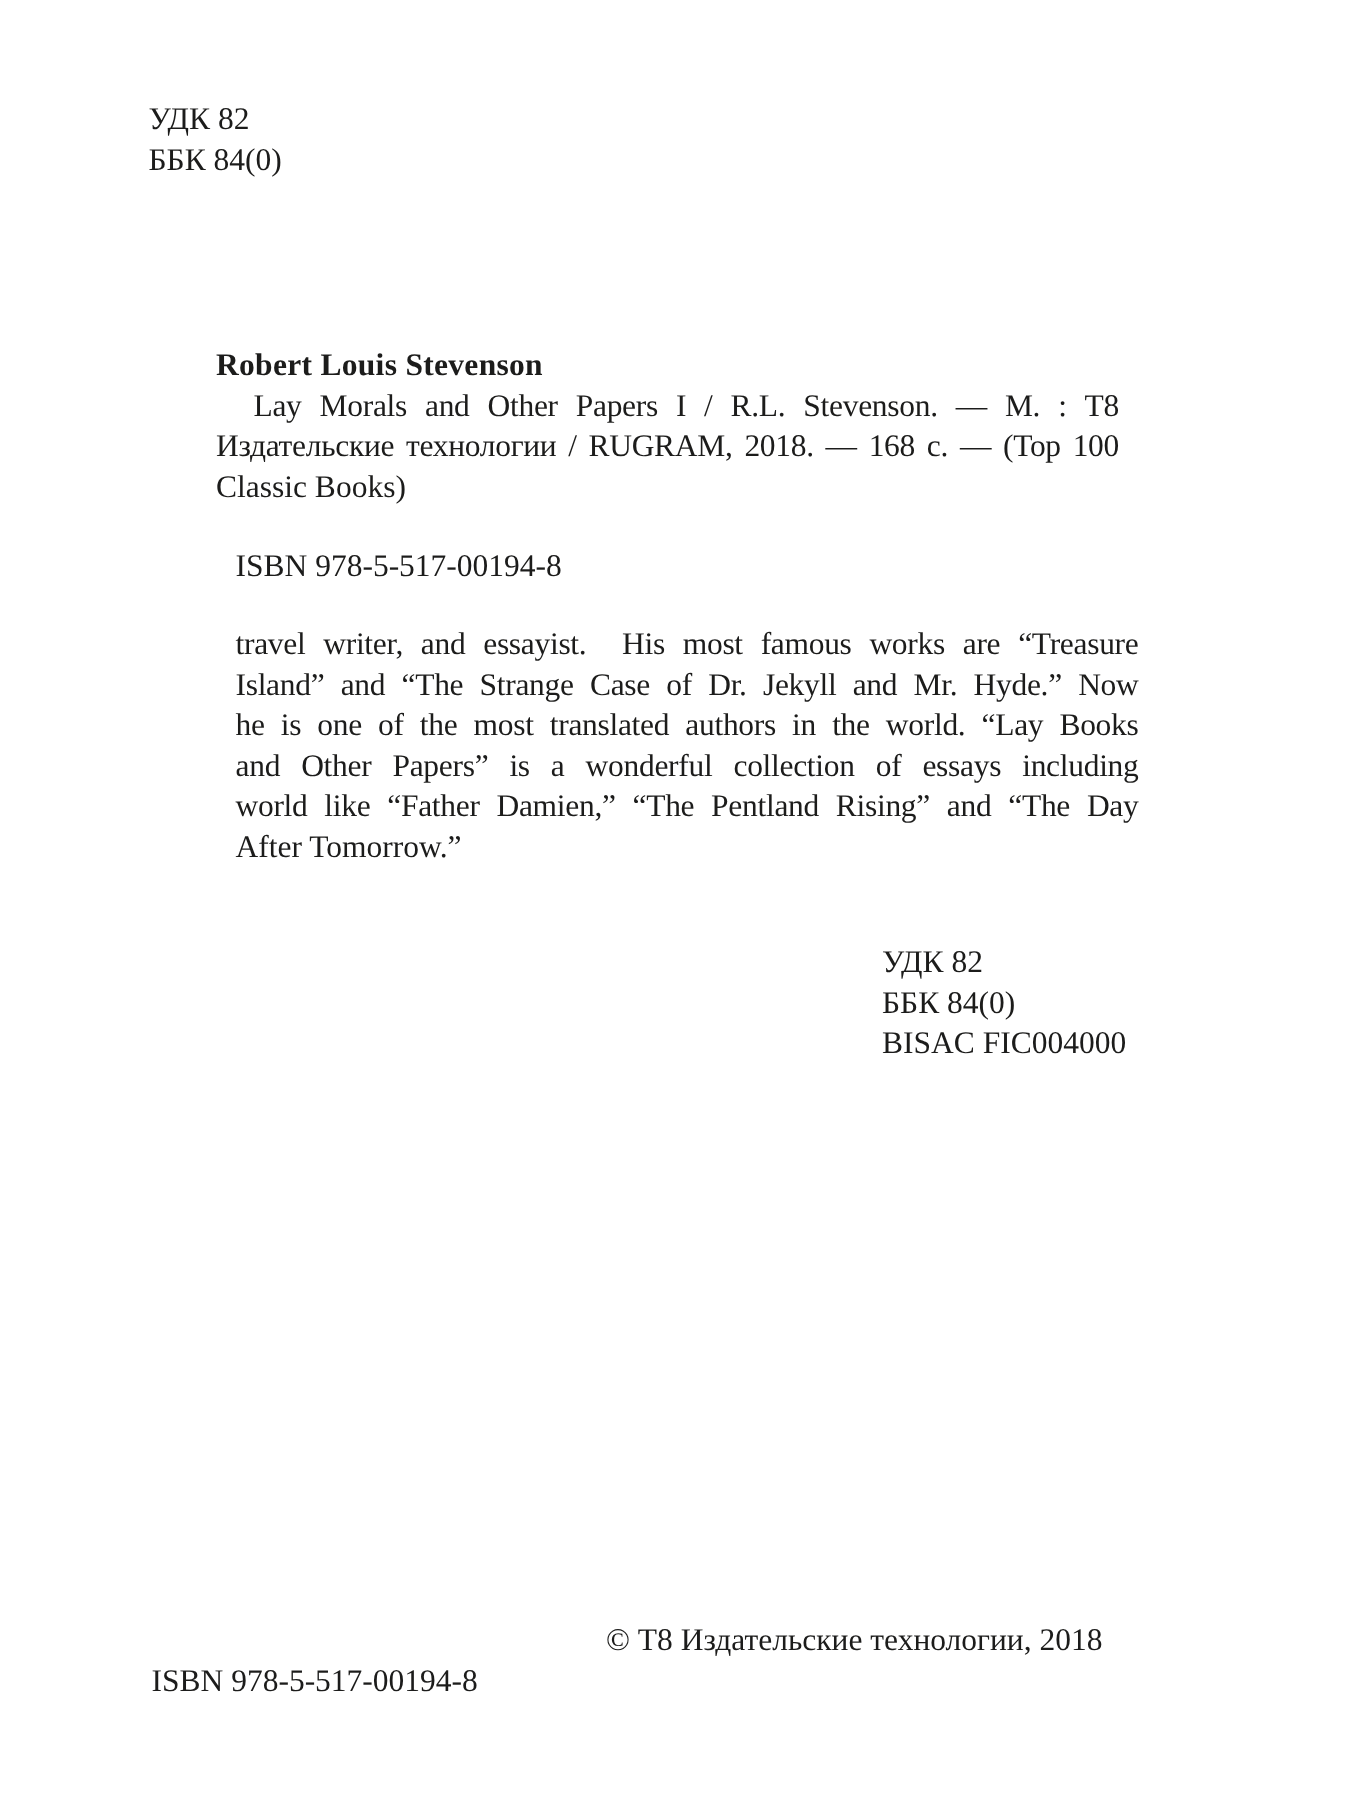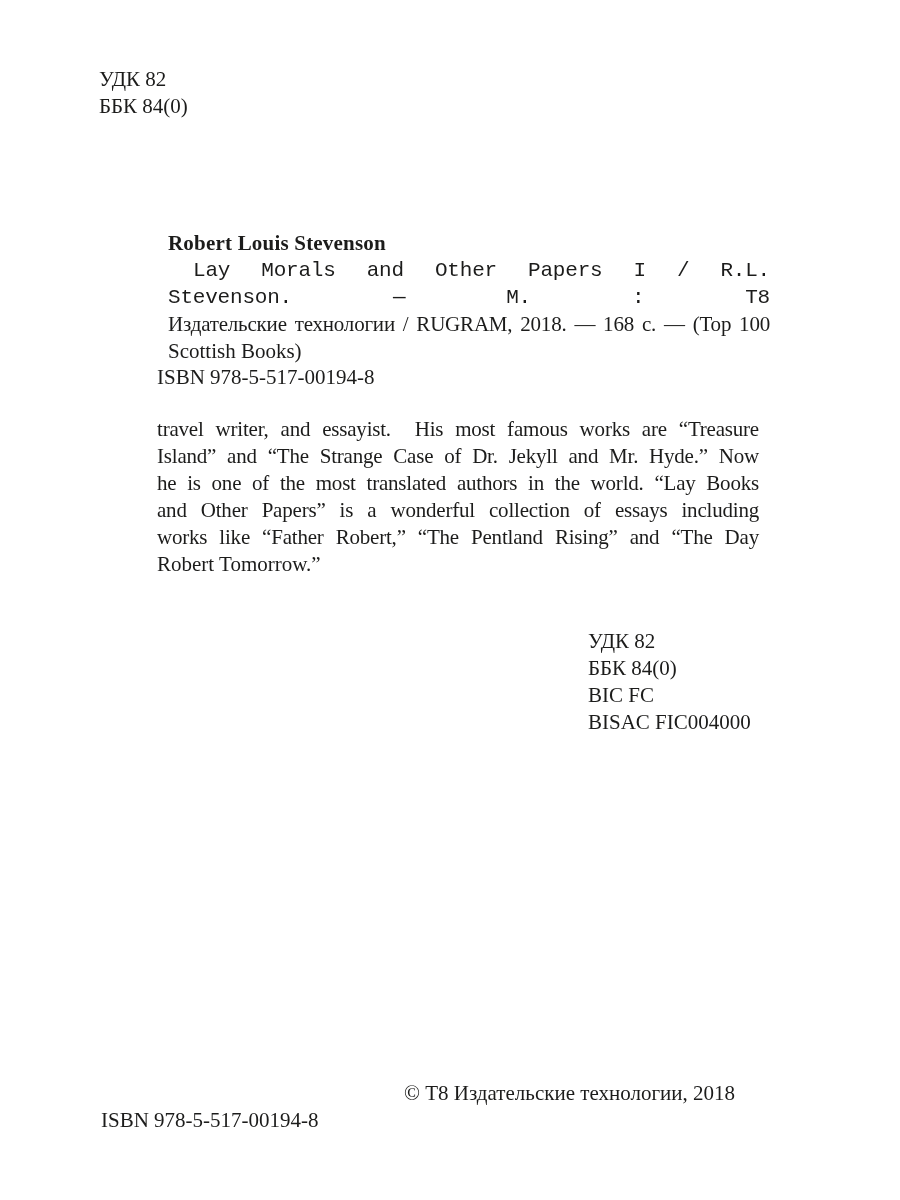--- a/index.html
+++ b/index.html
@@ -29,59 +29,57 @@
     text-align: justify;
     text-align-last: justify;
     letter-spacing: -0.2px;
     word-spacing: -0.5px;
   }
   .line-l {
     text-align: left;
   }
   .indent {
     text-indent: 25px;
-    font-family: Liberation Mono, monospace;
   }
   .author {
     font-weight: 700;
     letter-spacing: 0.2px;
   }
 </style>
 </head>
 <body>
 
 <div class="page">
 
   <div class="blk" style="left:99px; top:66px;">
     <div>УДК 82</div>
     <div>ББК 84(0)</div>
   </div>
 
-  <div class="blk measure" style="left:168px; top:230px;">
+  <div class="blk measure" style="left:144px; top:230px;">
     <div class="author line-l">Robert Louis Stevenson</div>
     <div class="line-j indent">Lay Morals and Other Papers I / R.L. Stevenson. — М. : Т8</div>
     <div class="line-j">Издательские технологии / RUGRAM, 2018. — 168 с. — (Top 100</div>
-    <div class="line-l">Scottish Books)</div>
+    <div class="line-l">Classic Books)</div>
   </div>
 
   <div class="blk" style="left:157px; top:364px;">ISBN 978-5-517-00194-8</div>
 
   <div class="blk measure" style="left:157px; top:416px;">
     <div class="line-j">travel writer, and essayist.&nbsp; His most famous works are “Treasure</div>
     <div class="line-j">Island” and “The Strange Case of Dr. Jekyll and Mr. Hyde.” Now</div>
     <div class="line-j">he is one of the most translated authors in the world. “Lay Books</div>
     <div class="line-j">and Other Papers” is a wonderful collection of essays including</div>
-    <div class="line-j">works like “Father Robert,” “The Pentland Rising” and “The Day</div>
-    <div class="line-l">Robert Tomorrow.”</div>
+    <div class="line-j">world like “Father Damien,” “The Pentland Rising” and “The Day</div>
+    <div class="line-l">After Tomorrow.”</div>
   </div>
 
   <div class="blk" style="left:588px; top:628px;">
     <div>УДК 82</div>
     <div>ББК 84(0)</div>
-    <div>BIC FC</div>
     <div>BISAC FIC004000</div>
   </div>
 
   <div class="blk" style="left:404px; top:1080px;">
     <div>© Т8 Издательские технологии, 2018</div>
   </div>
 
   <div class="blk" style="left:101px; top:1107px;">ISBN 978-5-517-00194-8</div>
 
 </div>

